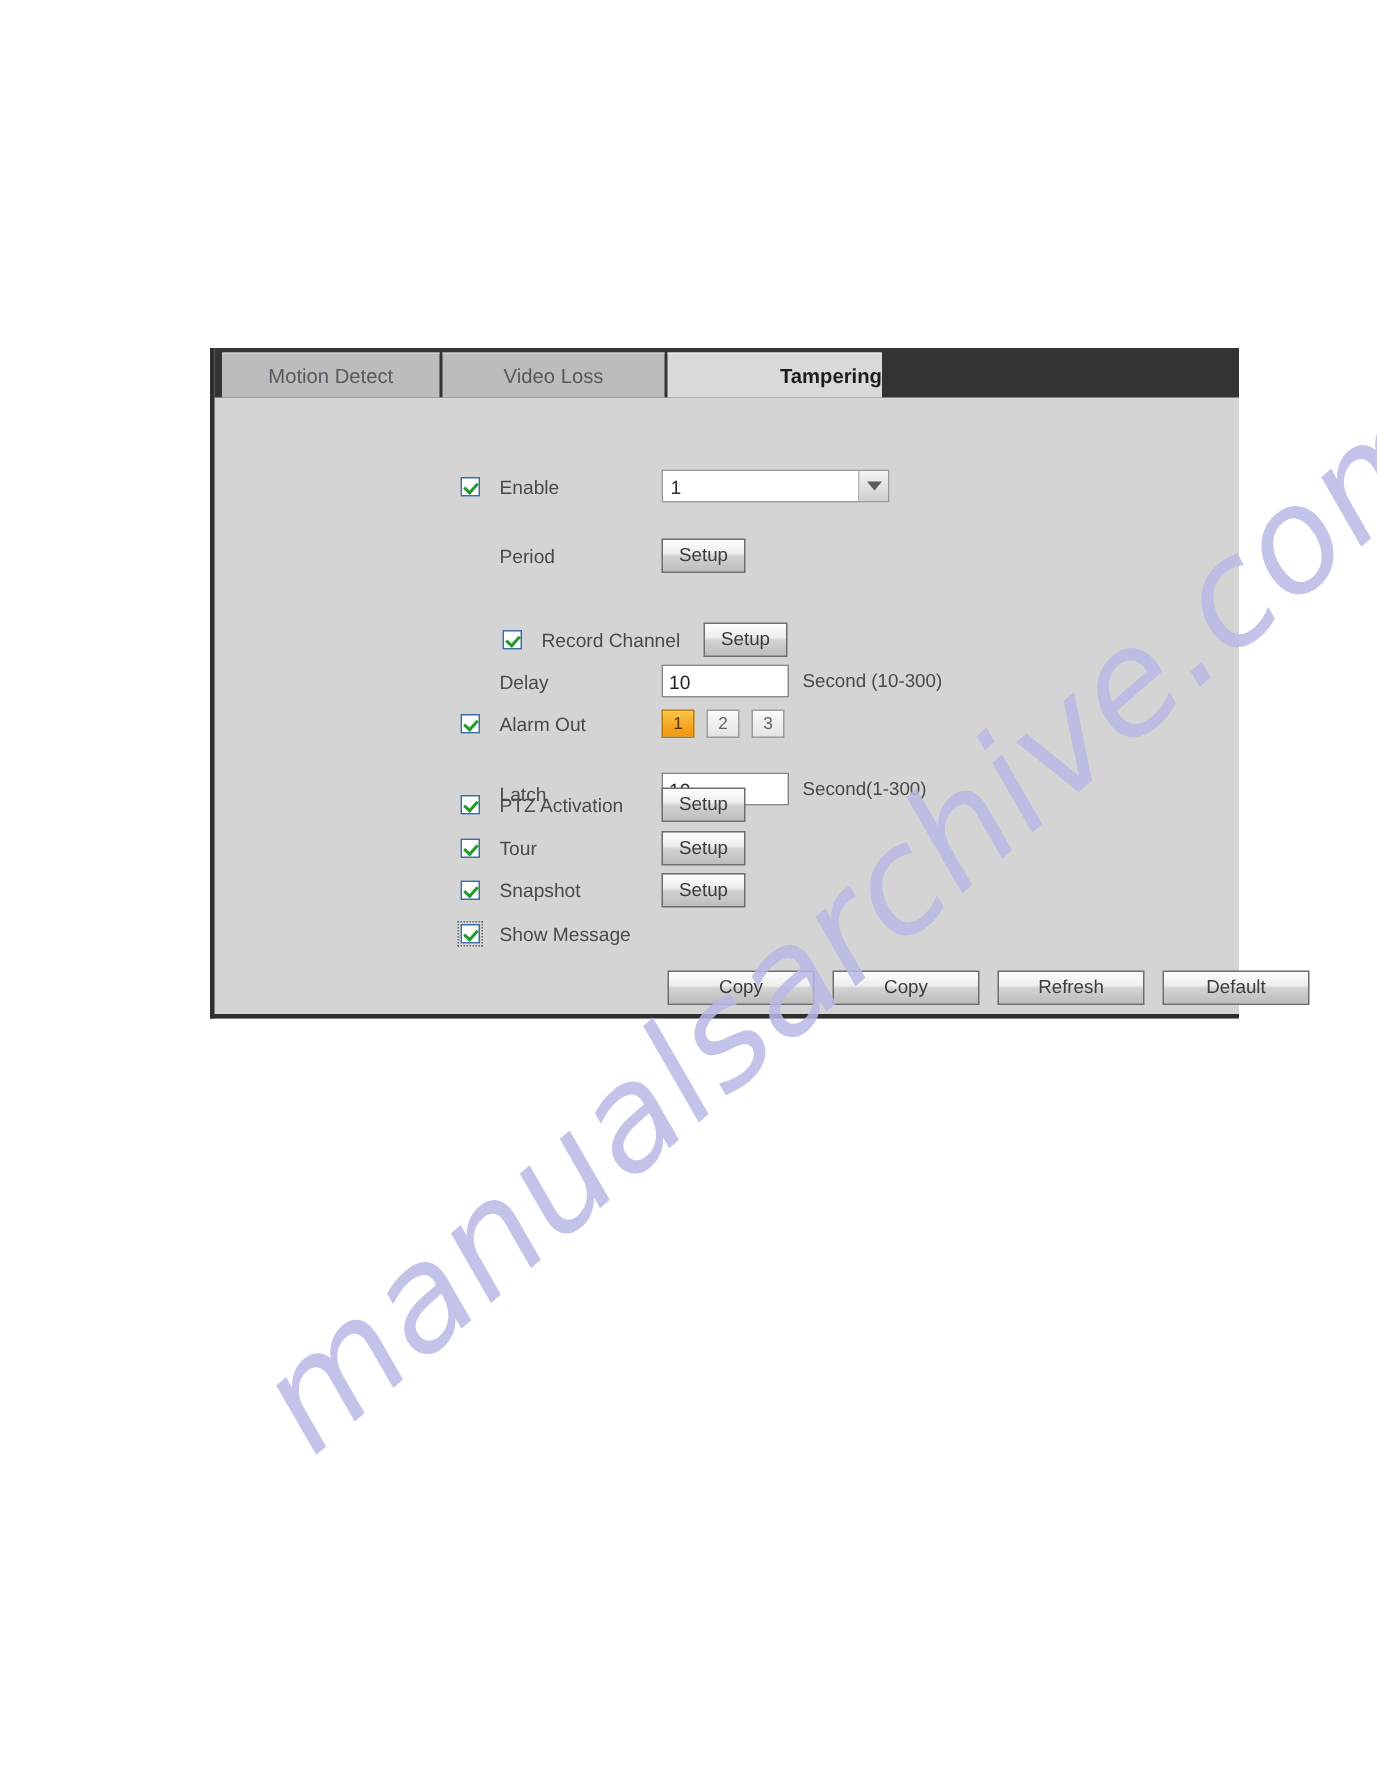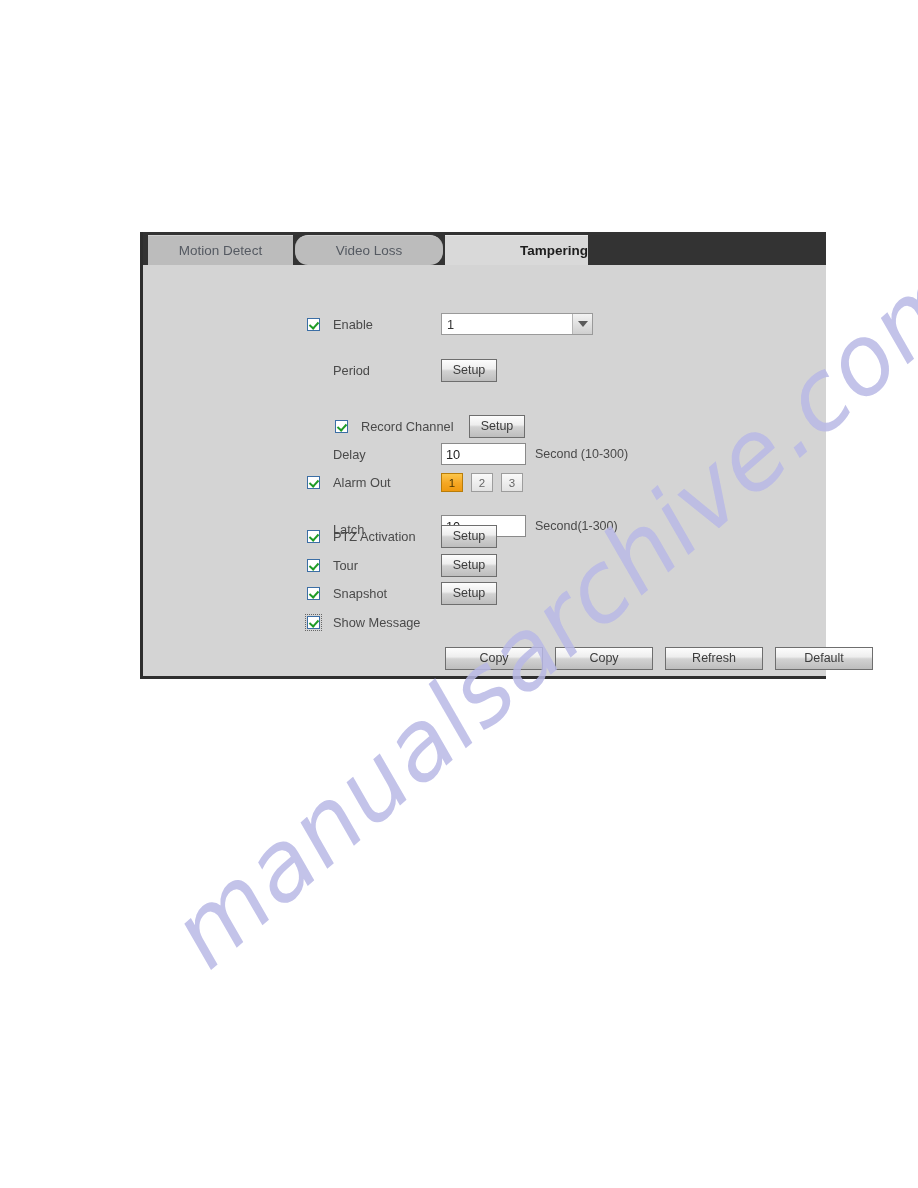--- a/index.html
+++ b/index.html
@@ -78,21 +78,21 @@
     color: #555a62;
     border-top: 1px solid #cfcfcf;
   }
   .tab.active {
     background: #d9d9d9;
     color: #1d1d1d;
     font-weight: bold;
     border-top: 1px solid #e8e8e8;
   }
   #tab-motion-detect { width: 145px; }
-  #tab-video-loss    { width: 148px; border-radius: 13px; }
+  #tab-video-loss    { width: 148px; }
   #tab-tampering     { width: 143px; text-align: right; }
 
   
   #panel-body {
     position: relative;
     padding: 0;
     height: 411px;
   }
   .row {
     position: absolute;

